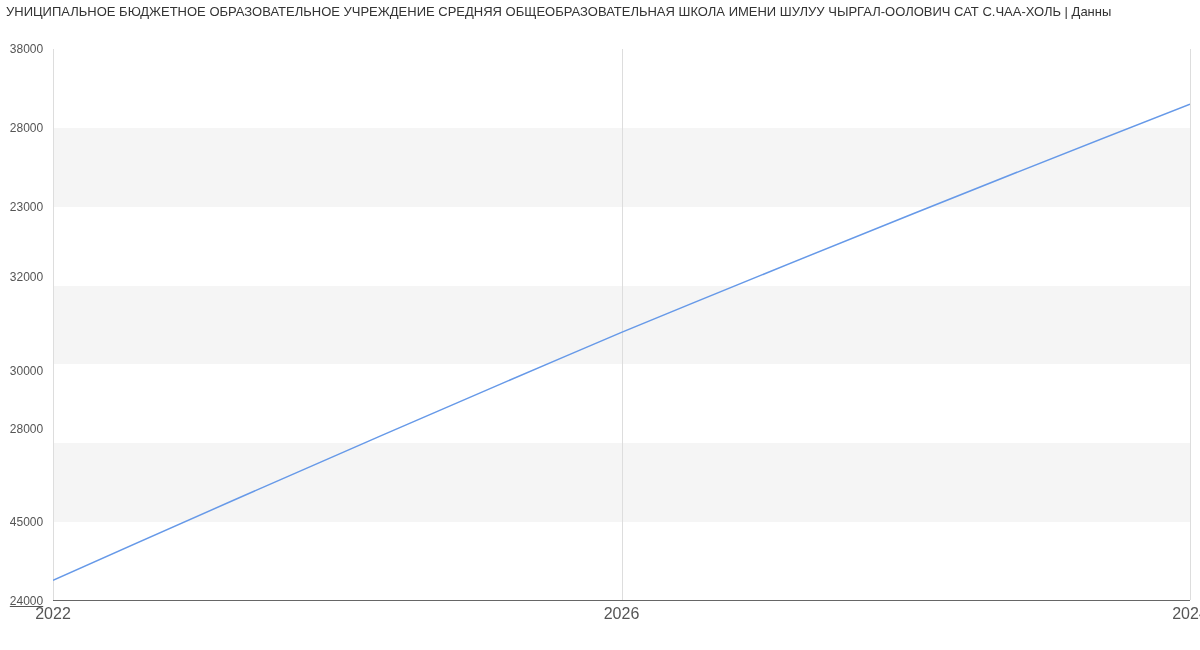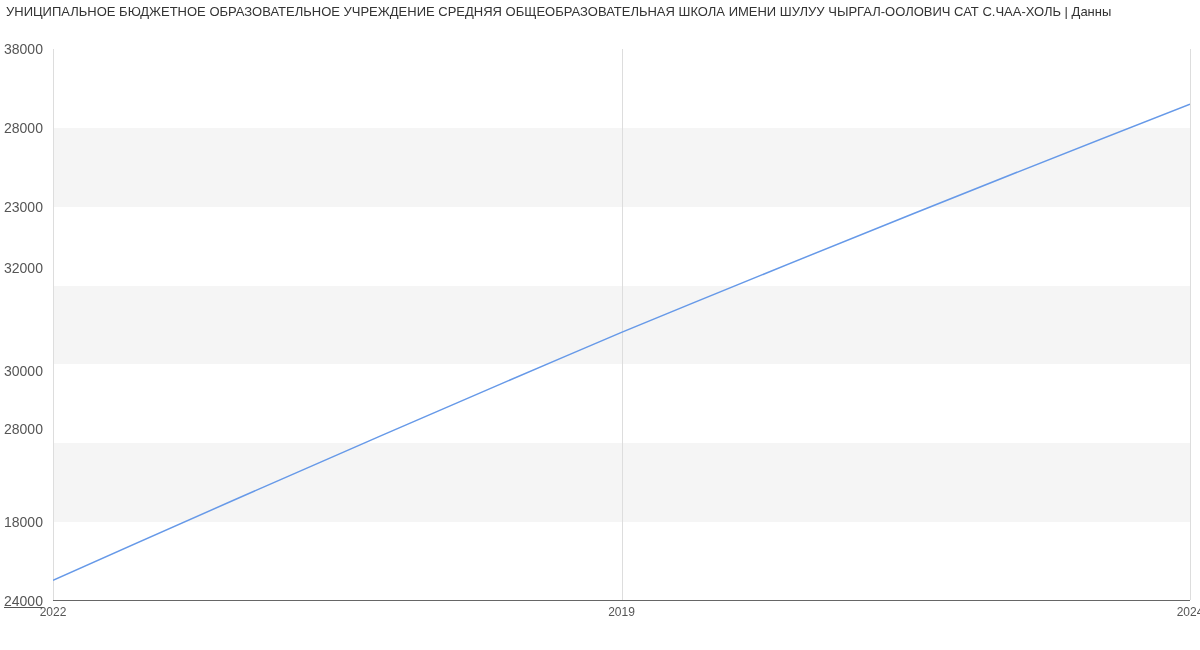--- a/index.html
+++ b/index.html
@@ -40,30 +40,30 @@
     .gridline-v {
       position: absolute;
       top: 0;
       height: 100%;
       width: 1px;
       background: #ddd;
     }
     .y-tick {
       position: absolute;
       right: 1151px;
-      font-size: 14px;
+      font-size: 12px;
       color: #555;
-      text-align: left;
+      text-align: center;
       transform: translateY(-50%);
       width: 45px;
     }
     .x-tick {
       position: absolute;
       top: 586px;
-      font-size: 12px;
+      font-size: 16px;
       color: #555;
       transform: translateX(-50%);
     }
     svg.line-svg {
       position: absolute;
       left: 0;
       top: 0;
       width: 100%;
       height: 100%;
     }
@@ -84,23 +84,23 @@
       <div class="band" style="top: 236.571px; height: 78.8571px;"></div>
       <div class="band" style="top: 394.286px; height: 78.8571px;"></div>
     <div class="gridline-v" style="left: 0px;"></div>
       <div class="gridline-v" style="left: 568.5px;"></div>
       <div class="gridline-v" style="left: 1137px;"></div>
       <svg class="line-svg" viewBox="0 0 1137 552" preserveAspectRatio="none">
       <path class="data-line" d="M 0 532.2857142857143 Q 284.25 405.0857142857143 568.5 283.8857142857143 Q 852.75 166.54285714285714 1137 55.19999999999999" id="series-path"></path>
     </svg>
   </div>
 <div class="y-tick" style="top: 582px; text-decoration: underline;">24000</div>
-    <div class="y-tick" style="top: 503.143px;">18000</div>
+    <div class="y-tick" style="top: 503.143px;">45000</div>
     <div class="y-tick" style="top: 410px;">28000</div>
     <div class="y-tick" style="top: 352px;">30000</div>
-    <div class="y-tick" style="top: 249px;">32000</div>
+    <div class="y-tick" style="top: 258px;">32000</div>
     <div class="y-tick" style="top: 187.714px;">23000</div>
     <div class="y-tick" style="top: 108.857px;">28000</div>
     <div class="y-tick" style="top: 30px;">38000</div>
     <div class="x-tick" style="left: 53px;">2022</div>
-    <div class="x-tick" style="left: 621.5px;">2019</div>
+    <div class="x-tick" style="left: 621.5px;">2026</div>
     <div class="x-tick" style="left: 1190px;">2024</div>
   </div>
 
 </body></html>

